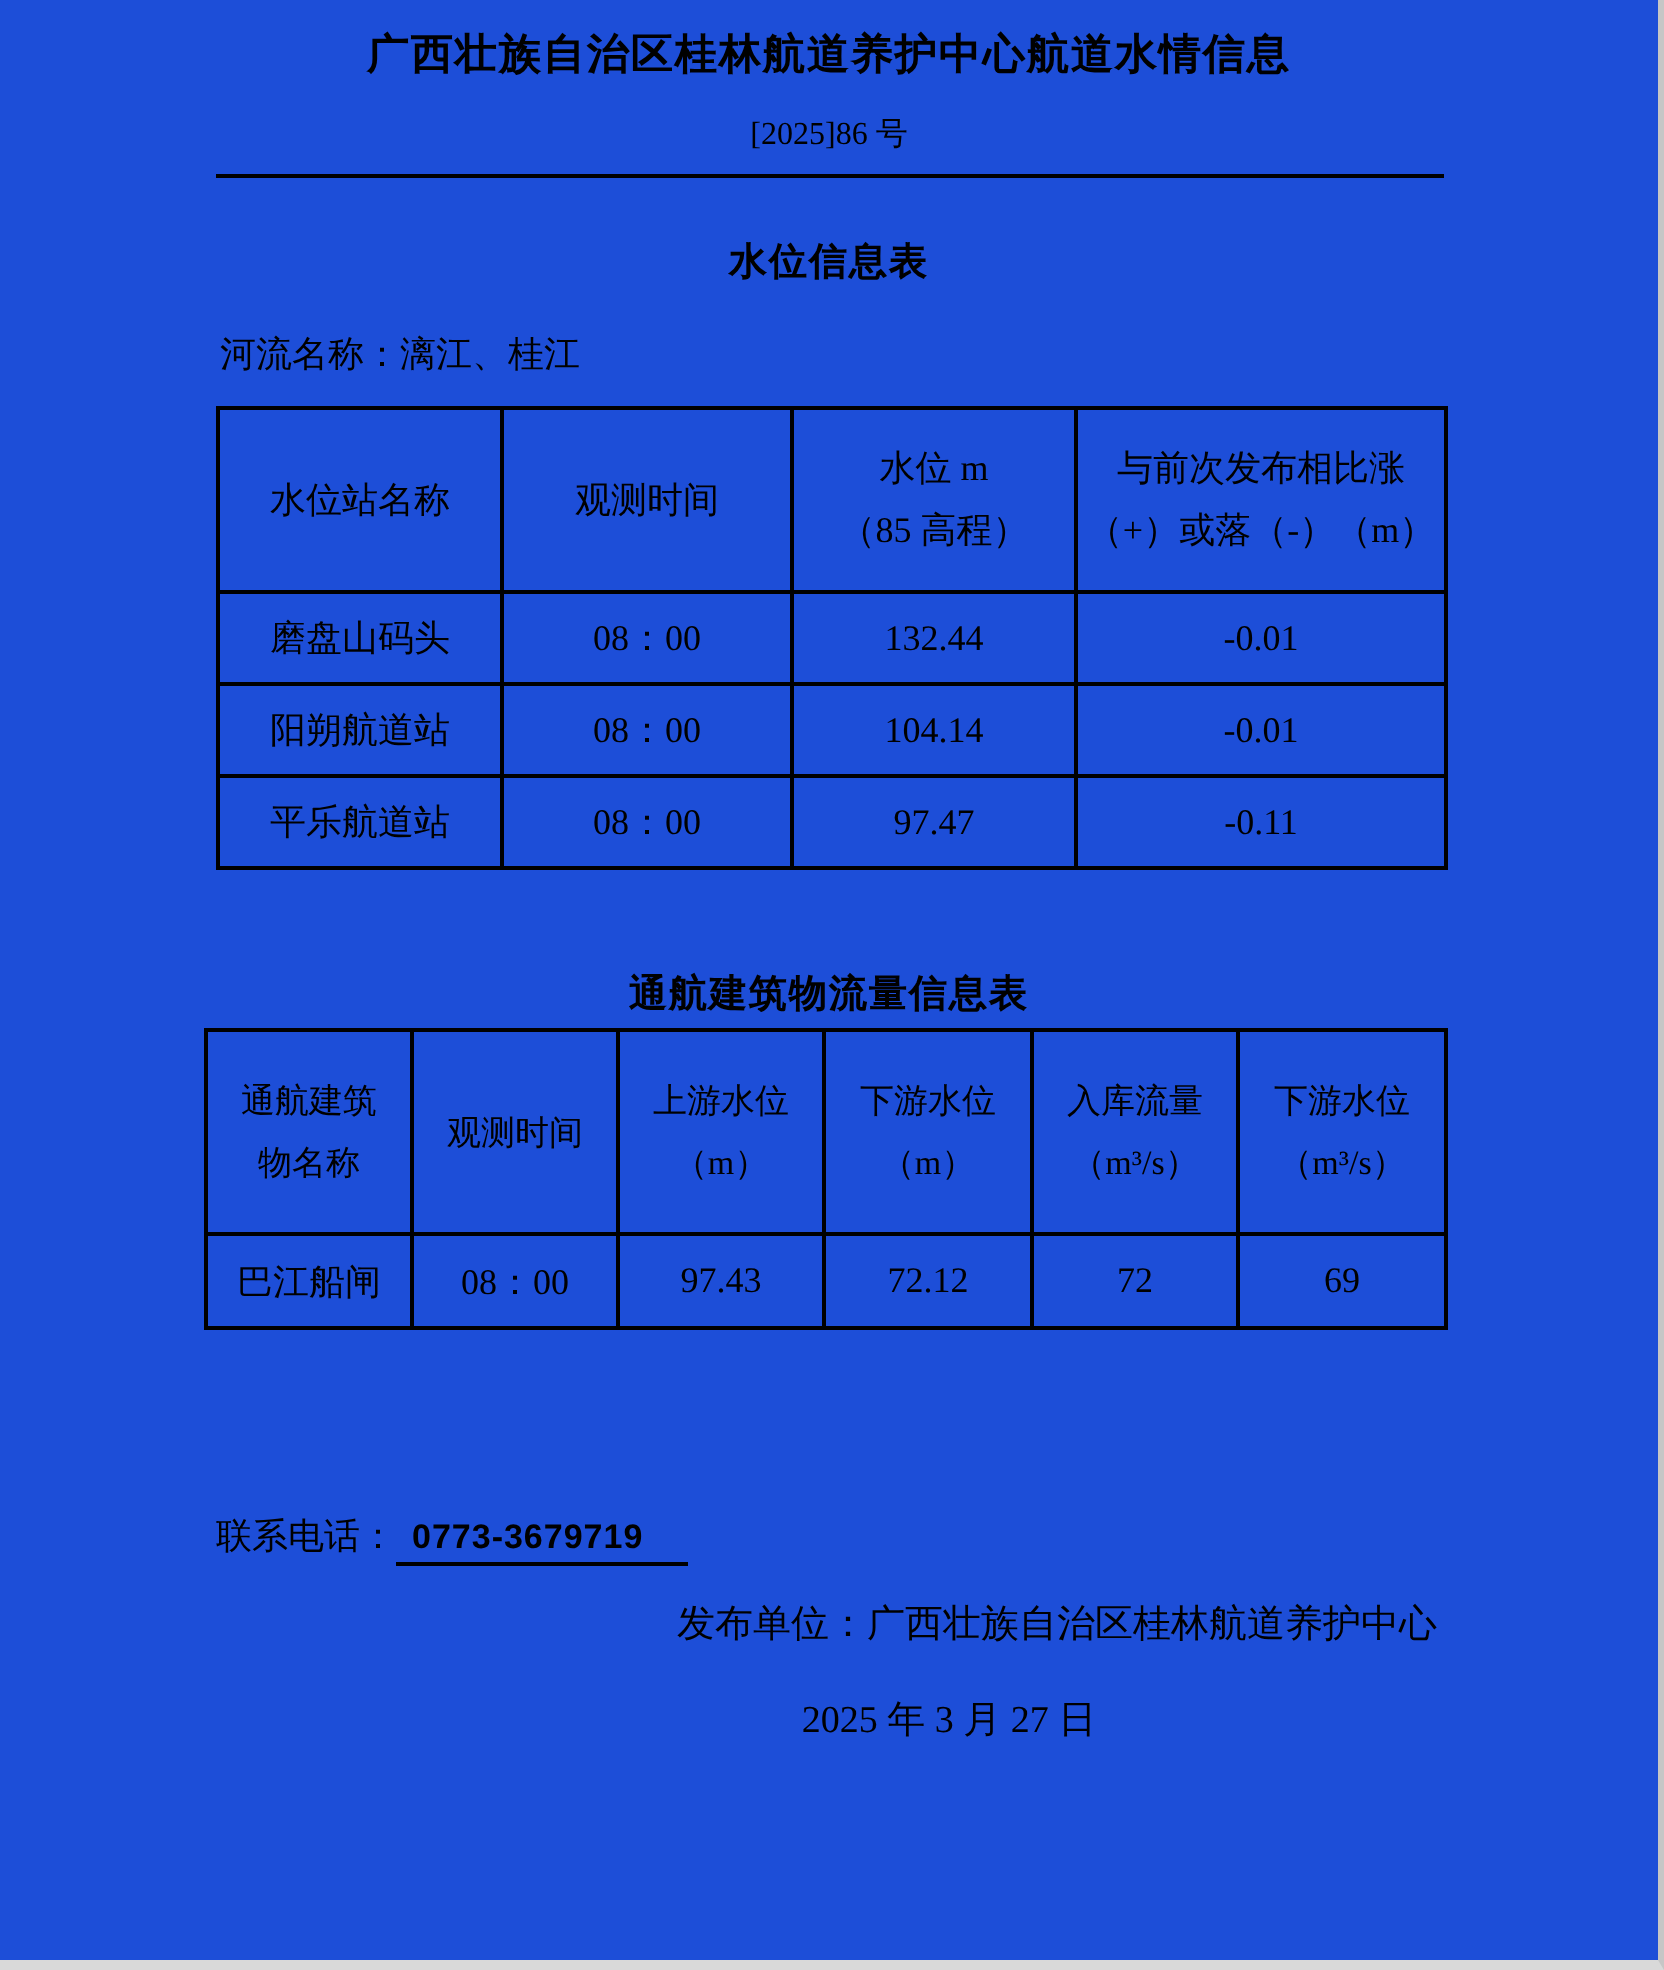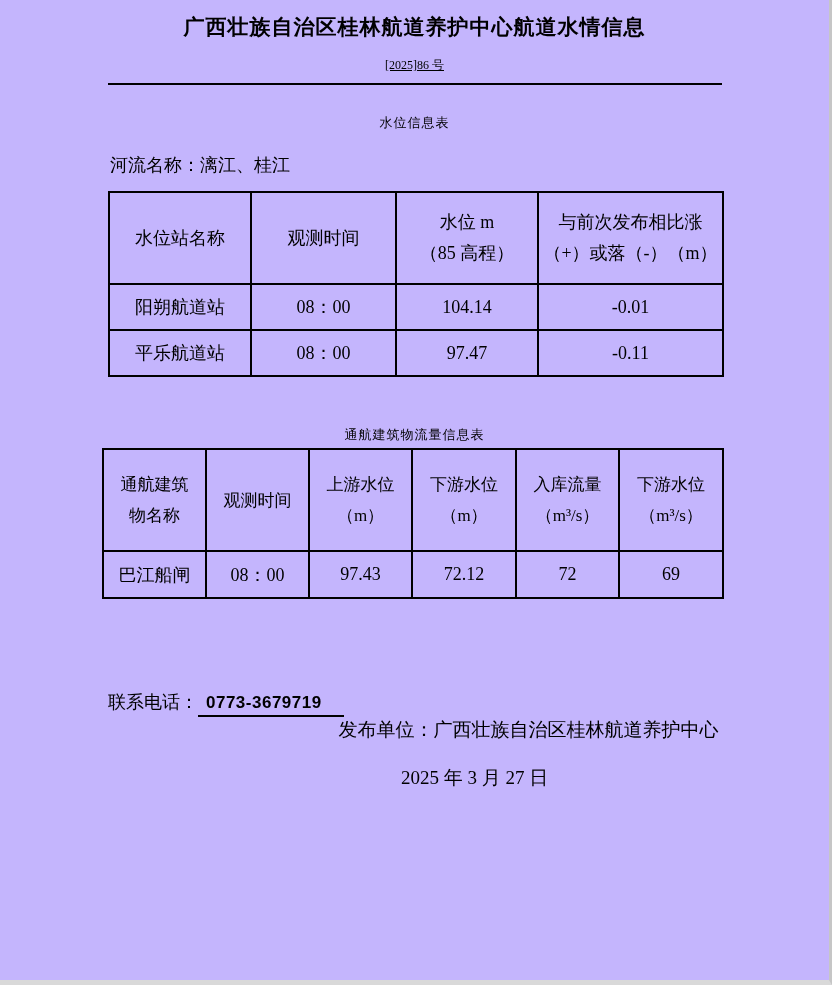--- a/index.html
+++ b/index.html
@@ -1,50 +1,49 @@
 <!DOCTYPE html>
 <html><head>
 <meta charset="utf-8">
 <style>
   html, body { margin: 0; padding: 0; background: #efefef; }
   .page {
     position: relative;
     width: 832px;
     height: 985px;
-    background: #c4b5fd;
+    background: #1d4ed8;
     box-sizing: border-box;
     border-right: 3px solid #c6c6c6;
     border-bottom: 5px solid #d9d9d9;
     font-family: "Liberation Serif", "DejaVu Serif", serif;
     color: #000;
     overflow: hidden;
   }
   .doc-title {
     padding-top: 13px;
     text-align: center;
     font-size: 21px;
     font-weight: bold;
     letter-spacing: 1px;
   }
   .doc-number {
     margin-top: 16px;
     text-align: center;
-    font-size: 12px;
-    text-decoration: underline;
+    font-size: 16px;
   }
   .head-rule {
     margin: 9px 0 0 108px;
     width: 614px;
     border: none;
     border-top: 2px solid #000;
   }
   .section-heading {
     text-align: center;
-    font-size: 13px;
-    font-weight: normal;
+    font-size: 19px;
+    font-weight: bold;
     letter-spacing: 1px;
   }
   .h-water { margin-top: 29px; }
   .h-flow  { margin-top: 49px; }
   .river-line {
     margin: 21px 0 0 110px;
     font-size: 18px;
   }
   table {
     border-collapse: collapse;
@@ -60,21 +59,21 @@
     padding: 0;
   }
   .tbl-water { margin: 14px 0 16px 108px; width: 614px; }
   .tbl-water th { height: 90px; }
   .tbl-water td { height: 44px; }
   .tbl-flow { margin: 4px 0 0 102px; width: 620px; }
   .tbl-flow th { height: 100px; font-size: 17px; }
   .tbl-flow td { height: 45px; }
   .hdr-line { line-height: 31px; }
   .contact-line {
-    margin: 91px 0 0 108px;
+    margin: 91px 0 16px 108px;
     font-size: 18px;
   }
   .phone {
     display: inline-block;
     font-family: "Liberation Sans", "DejaVu Sans", sans-serif;
     font-weight: 600;
     font-size: 17px;
     border-bottom: 2px solid #000;
     padding: 0 22px 2px 8px;
     letter-spacing: 0.5px;
@@ -120,20 +119,26 @@
         <div class="hdr-line">观测时间</div>
       </th>
       <th>
         <div class="hdr-line">水位 m</div>
         <div class="hdr-line">（85 高程）</div>
       </th>
       <th>
         <div class="hdr-line">与前次发布相比涨</div>
         <div class="hdr-line">（+）或落（-）（m）</div>
       </th>
+    </tr>
+    <tr>
+      <td>磨盘山码头</td>
+      <td>08：00</td>
+      <td>132.44</td>
+      <td>-0.01</td>
     </tr>
     <tr>
       <td>阳朔航道站</td>
       <td>08：00</td>
       <td>104.14</td>
       <td>-0.01</td>
     </tr>
     <tr>
       <td>平乐航道站</td>
       <td>08：00</td>

